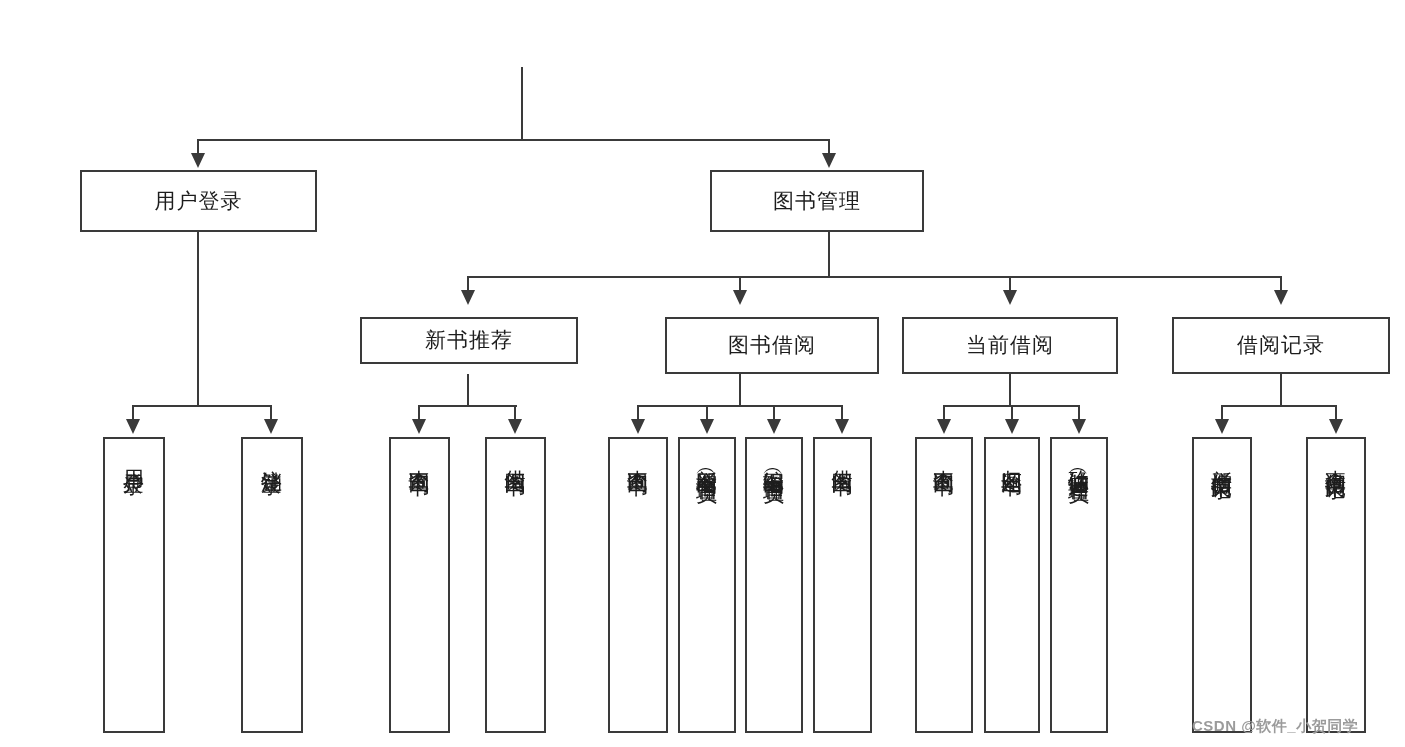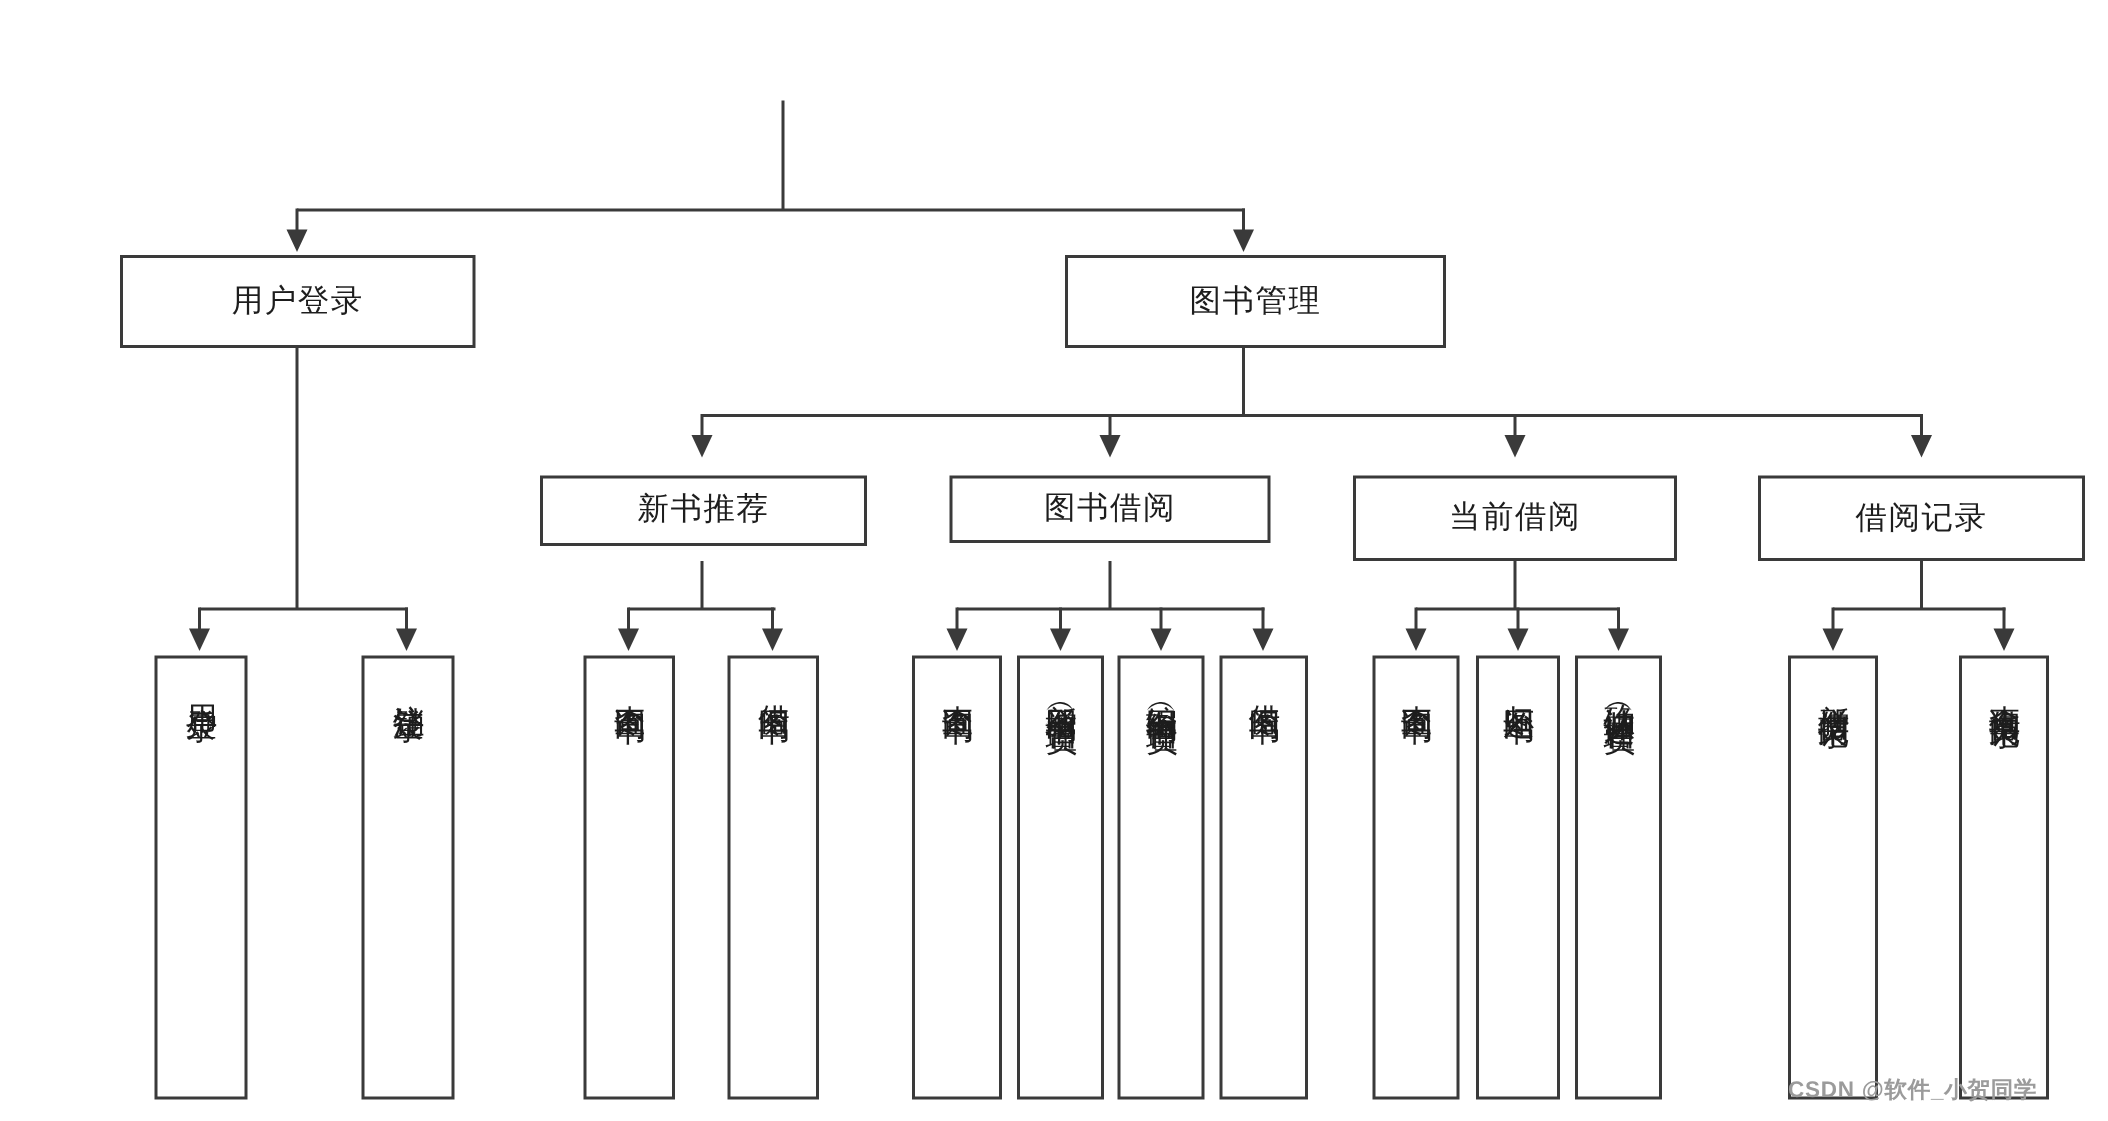--- a/index.html
+++ b/index.html
@@ -88,21 +88,21 @@
 
   <div class="edge vline" style="left:197px;top:139px;height:17px;"></div>
   <div class="arrow" style="left:191px;top:153px;"></div>
 
   <div class="edge vline" style="left:828px;top:139px;height:17px;"></div>
   <div class="arrow" style="left:822px;top:153px;"></div>
 
   <div class="node h" style="left:80px;top:170px;width:237px;height:62px;">
     <span class="lbl">用户登录</span>
   </div>
-  <div class="node h" style="left:710px;top:170px;width:254px;height:62px;">
+  <div class="node h" style="left:710px;top:170px;width:214px;height:62px;">
     <span class="lbl">图书管理</span>
   </div>
 
   <div class="edge vline" style="left:197px;top:232px;height:174px;"></div>
   <div class="edge hline" style="left:133px;top:405px;width:139px;"></div>
   <div class="edge vline" style="left:132px;top:405px;height:17px;"></div>
   <div class="arrow" style="left:126px;top:419px;"></div>
   <div class="edge vline" style="left:270px;top:405px;height:17px;"></div>
   <div class="arrow" style="left:264px;top:419px;"></div>
 
@@ -113,27 +113,27 @@
   <div class="edge vline" style="left:739px;top:276px;height:17px;"></div>
   <div class="arrow" style="left:733px;top:290px;"></div>
   <div class="edge vline" style="left:1009px;top:276px;height:17px;"></div>
   <div class="arrow" style="left:1003px;top:290px;"></div>
   <div class="edge vline" style="left:1280px;top:276px;height:17px;"></div>
   <div class="arrow" style="left:1274px;top:290px;"></div>
 
   <div class="node h" style="left:360px;top:317px;width:218px;height:47px;">
     <span class="lbl">新书推荐</span>
   </div>
-  <div class="node h" style="left:633px;top:317px;width:214px;height:45px;">
+  <div class="node h" style="left:665px;top:317px;width:214px;height:57px;">
     <span class="lbl">图书借阅</span>
   </div>
   <div class="node h" style="left:902px;top:317px;width:216px;height:57px;">
     <span class="lbl">当前借阅</span>
   </div>
-  <div class="node h" style="left:1172px;top:317px;width:218px;height:57px;font-family:Liberation Serif, serif;">
+  <div class="node h" style="left:1172px;top:317px;width:218px;height:57px;">
     <span class="lbl">借阅记录</span>
   </div>
 
   <div class="edge vline" style="left:467px;top:374px;height:32px;"></div>
   <div class="edge hline" style="left:419px;top:405px;width:98px;"></div>
   <div class="edge vline" style="left:418px;top:405px;height:17px;"></div>
   <div class="arrow" style="left:412px;top:419px;"></div>
   <div class="edge vline" style="left:514px;top:405px;height:17px;"></div>
   <div class="arrow" style="left:508px;top:419px;"></div>
 

